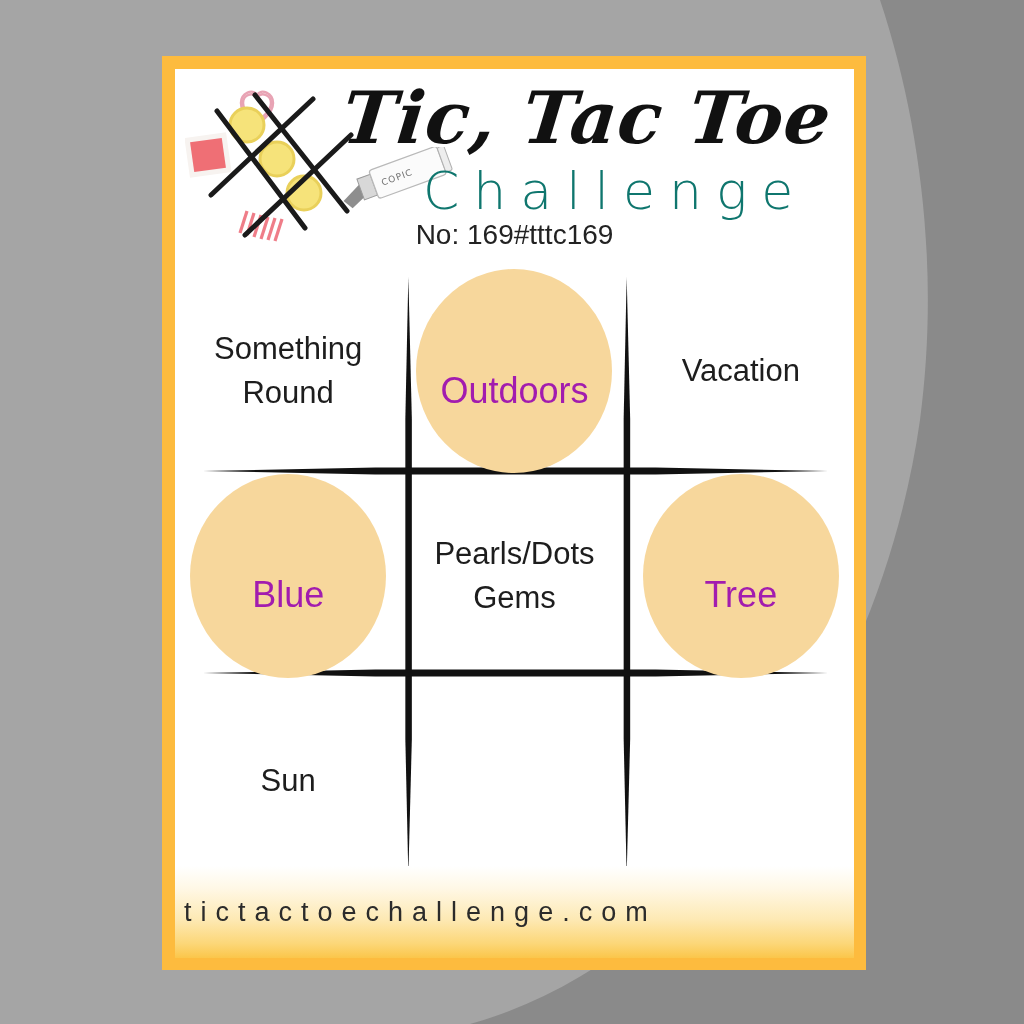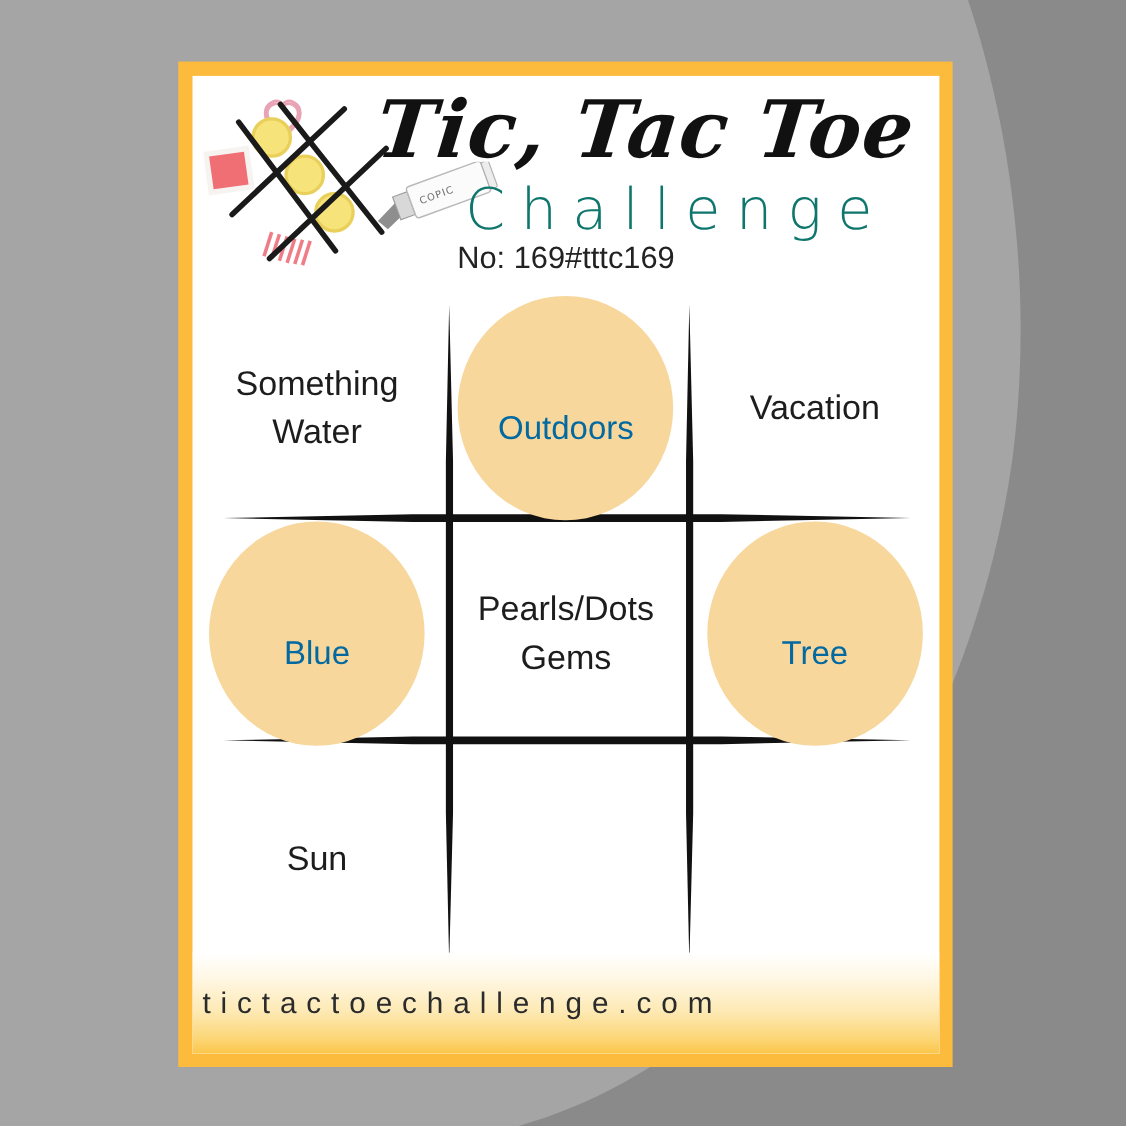--- a/index.html
+++ b/index.html
@@ -98,22 +98,22 @@
   .cell-label {
     position:relative;
     z-index:2;
     font-size:31px;
     line-height:1.42;
     color:#1d1d1d;
     font-family:"Liberation Sans", sans-serif;
     white-space:pre-line;
   }
   .cell.highlight .cell-label {
-    color:#0369a1;
-    font-size:30px;
+    color:#a21caf;
+    font-size:36px;
     margin-top:38px;
   }
   .blob {
     position:absolute;
     left:50%; top:50%;
     transform:translate(-50%,-50%);
     width:196px; height:204px;
     border-radius:50%;
     background:#f7d79c;
     z-index:1;
@@ -218,21 +218,21 @@
 
         <path d="M28 202 L200 198.5 L480 198.5 L652 202 L480 205.5 L200 205.5 Z" fill="#111111"></path>
 
         <path d="M28 404 L200 400.5 L480 400.5 L652 404 L480 407.5 L200 407.5 Z" fill="#111111"></path>
       </svg>
 
       <div id="grid">
 
         <div class="cell">
           <span class="cell-label">Something
-Water</span>
+Round</span>
         </div>
 
         <div class="cell highlight">
           <span class="blob"></span>
           <span class="cell-label">Outdoors</span>
         </div>
 
         <div class="cell">
           <span class="cell-label">Vacation</span>
         </div>

